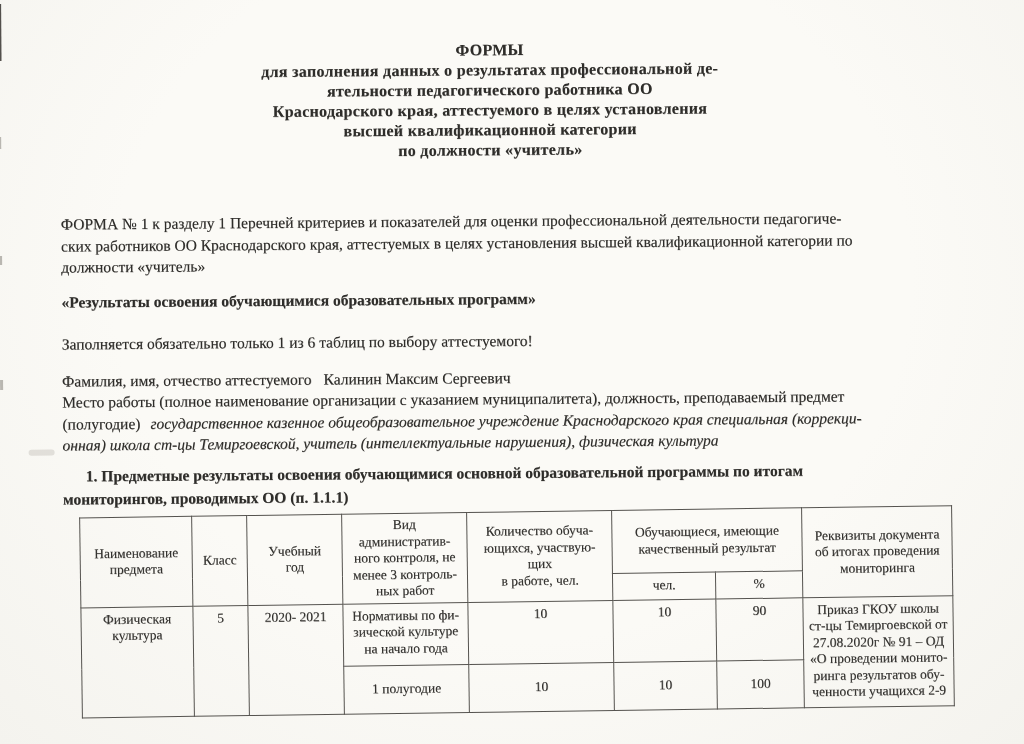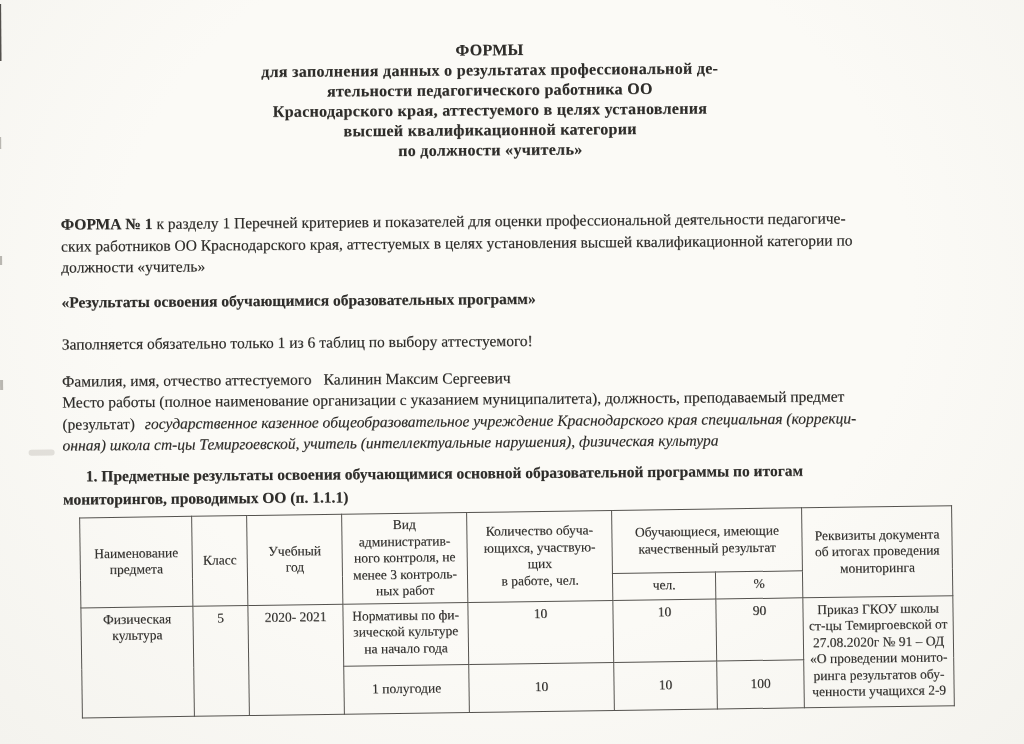--- a/index.html
+++ b/index.html
@@ -24,21 +24,21 @@
     position: absolute; top: 40px; left: 0; width: 984px;
     text-align: center; font-weight: bold;
     font-size: 16px; line-height: 20px;
     letter-spacing: 0.3px;
   }
   .title-block div { white-space: nowrap; }
 
   .para { position: absolute; left: 62px; font-size: 15.5px; line-height: 21.5px; }
   .para div { white-space: nowrap; }
   .intro   { top: 210px; }
-  .b { font-weight: bold; }
+  .b { font-weight: normal; }
   .i { font-style: italic; }
 
   .program { top: 288px; font-weight: bold; }
   .note    { top: 330px; }
   .attestee{ top: 367px; }
   .attestee .value { margin-left: 12px; }
   .workplace { top: 388px; }
   .workplace .value { margin-left: 10px; }
 
   .section { top: 461px; font-weight: bold; line-height: 23px; font-size: 15.5px; }
@@ -109,21 +109,21 @@
   <div class="para program">«Результаты освоения обучающимися образовательных программ»</div>
 
   <div class="para note">Заполняется обязательно только 1 из 6 таблиц по выбору аттестуемого!</div>
 
   <div class="para attestee">
     <span>Фамилия, имя, отчество аттестуемого</span><span class="value">Калинин Максим Сергеевич</span>
   </div>
 
   <div class="para workplace">
     <div>Место работы (полное наименование организации с указанием муниципалитета), должность, преподаваемый предмет</div>
-    <div><span>(результат)</span><span class="i value">государственное казенное общеобразовательное учреждение Краснодарского края специальная (коррекци-</span></div>
+    <div><span>(полугодие)</span><span class="i value">государственное казенное общеобразовательное учреждение Краснодарского края специальная (коррекци-</span></div>
     <div class="i">онная) школа ст-цы Темиргоевской, учитель (интеллектуальные нарушения), физическая культура</div>
   </div>
 
   <div class="para section">
     <div class="l1">1.  Предметные результаты освоения обучающимися основной образовательной программы по итогам</div>
     <div>мониторингов, проводимых ОО (п. 1.1.1)</div>
   </div>
 
   <table class="results-table">
     <colgroup>

